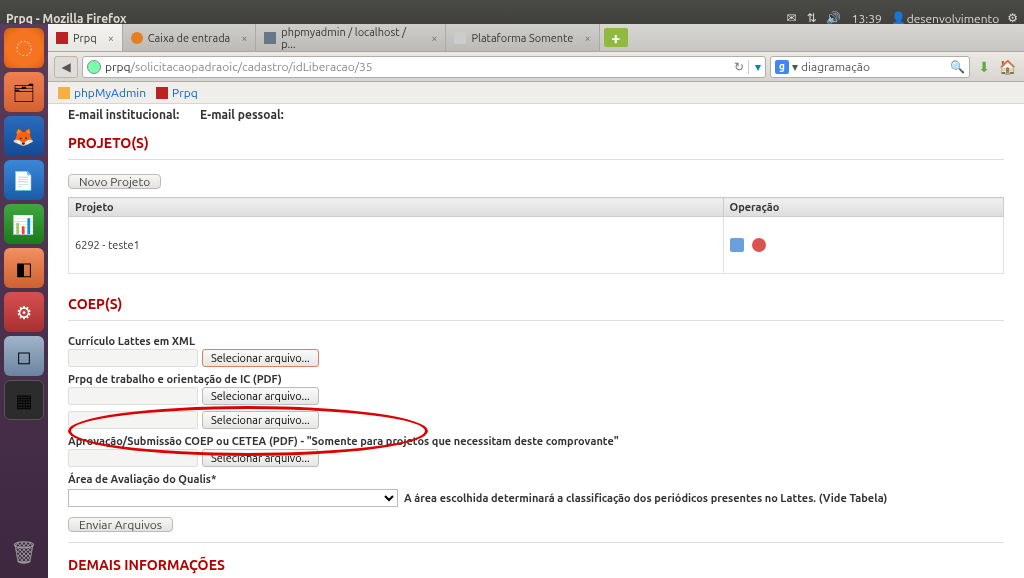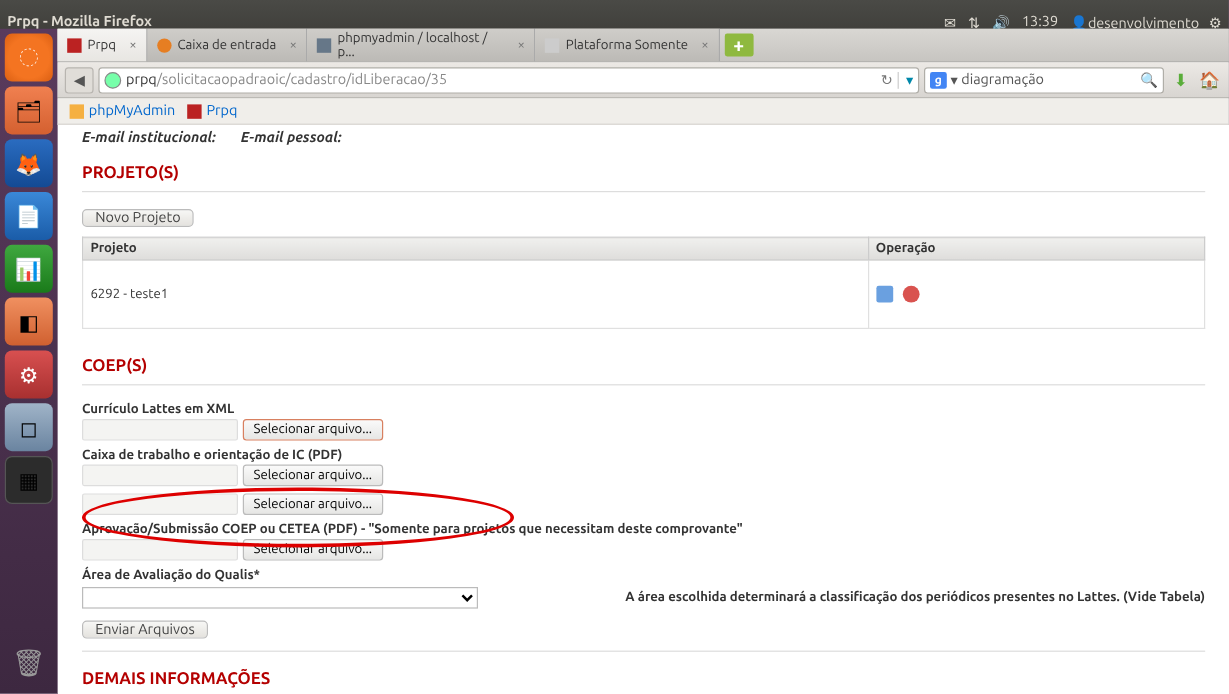--- a/index.html
+++ b/index.html
@@ -1,19 +1,19 @@
 <!DOCTYPE html>
 <html><head>
 <meta charset="utf-8">
 <style>
 * { margin: 0; padding: 0; box-sizing: border-box; font-family: Ubuntu, "Liberation Sans", Arial, sans-serif; }
 body { width: 1024px; height: 578px; background: #4b2a4f; overflow: hidden; position: relative; }
 
 
-.sysbar { height: 36px; background: linear-gradient(#4a4a46, #3c3b37); color: #dfdbd2; display: flex; align-items: flex-start; font-size: 12px; padding: 12px 6px; }
+.sysbar { height: 36px; background: linear-gradient(#4a4a46, #3c3b37); color: #dfdbd2; display: flex; align-items: center; font-size: 12px; padding: 12px 6px; }
 .sysbar .title { font-weight: bold; }
 .sysbar .spacer { flex: 1; }
 .sysbar .ind { margin-left: 10px; font-size: 12px; display: inline-flex; align-items: center; }
 .sysbar .gear { margin-left: 8px; }
 
 
 .launcher { position: absolute; left: 0; top: 24px; width: 48px; height: 554px; background: linear-gradient(#5a3b5d, #3d2840); display: flex; flex-direction: column; align-items: center; padding-top: 4px; gap: 4px; }
 .launcher .tile { width: 40px; height: 40px; border-radius: 6px; display: flex; align-items: center; justify-content: center; font-size: 18px; }
 .launcher .ubuntu { background: radial-gradient(circle,#f47421 60%,#d95e12 100%); color:#fff; }
 .launcher .folder { background: linear-gradient(#f08050,#d46030); }
@@ -53,41 +53,41 @@
 .home { color:#e67e22;}
 
 .bookmarks { height: 22px; background:#f0eeea; border-bottom:1px solid #d8d5d1; display:flex; align-items:center; padding:0 10px; font-size:12px; gap:10px;}
 .bookmarks .bm { color:#0066cc; display:flex; align-items:center; gap:4px;}
 .bookmarks .bfav { width:12px; height:12px; display:inline-block;}
 .bfav.pma { background:#f5b041;}
 .bfav.prpq { background:#b22;}
 
 
 .page { flex:1; background:#fff; overflow:auto; padding: 4px 20px 20px 20px; font-size:12px; color:#333;}
-.emails { font-weight:bold; margin-bottom:14px;font-style:italic;}
+.emails { font-weight:bold; margin-bottom:14px;}
 .emails span { margin-right:18px;}
 h2.sec { color:#b40000; font-size:14px; font-weight:bold; margin:10px 0 8px 0;}
 hr.sep { border:none; border-top:1px solid #ddd; margin:6px 0 14px 0;}
 .btn { background:linear-gradient(#f7f7f5,#e4e2de); border:1px solid #bbb; border-radius:4px; padding:0 10px; font-size:12px; color:#444; cursor:pointer;}
 .proj-table { width:100%; border-collapse:collapse; margin-top:8px; font-size:11px;}
 .proj-table th { background:linear-gradient(#f0f0ee,#dedddb); border:1px solid #ccc; text-align:left; padding:3px 6px; font-weight:bold;}
 .proj-table td { border:1px solid #e0e0e0; padding:21px 6px; background:#fff;}
 .proj-table .op-cell { text-align:left;}
 .op-icon { display:inline-block; width:14px; height:14px; margin-right:6px; vertical-align:middle;}
 .op-edit { background:#6aa0e0; border-radius:2px;}
 .op-del { background:#d9534f; border-radius:50%;}
 
 .field-group { margin-bottom:6px;}
 .field-label { font-size:11px; font-weight:bold; margin-bottom:2px;}
 .file-row { display:flex; align-items:center; gap:4px;}
 .file-slot { width:130px; height:18px; background:#f4f4f2; border:1px solid #ddd; border-radius:2px;}
 .file-btn { background:linear-gradient(#fafafa,#e6e6e4); border:1px solid #bbb; border-radius:3px; padding:2px 8px; font-size:11px; cursor:pointer;}
 .file-btn.hl { border:1px solid #d88060;}
 
-.qualis-row { display:flex; align-items:center; gap:6px; margin:4px 0 10px 0;justify-content:space-between;}
+.qualis-row { display:flex; align-items:center; gap:6px; margin:4px 0 10px 0;}
 .qualis-select { width:330px; height:18px; background:#fff; border:1px solid #bbb;}
 .qualis-note { font-size:11px; font-weight:bold;}
 
 
 .ellipse { position:absolute; border:3px solid #d00; border-radius:50%; pointer-events:none;}
 
 .demais { margin-top:6px;}
 
 
 .page-inner { position:relative;}
@@ -206,21 +206,21 @@
 
       <div class="field-group">
         <div class="field-label">Currículo Lattes em XML</div>
         <div class="file-row">
           <div class="file-slot"></div>
           <button class="file-btn hl">Selecionar arquivo...</button>
         </div>
       </div>
 
       <div class="field-group">
-        <div class="field-label">Caixa de trabalho e orientação de IC (PDF)</div>
+        <div class="field-label">Prpq de trabalho e orientação de IC (PDF)</div>
         <div class="file-row">
           <div class="file-slot"></div>
           <button class="file-btn">Selecionar arquivo...</button>
         </div>
       </div>
 
       <div class="field-group">
         <div class="file-row">
           <div class="file-slot"></div>
           <button class="file-btn">Selecionar arquivo...</button>

